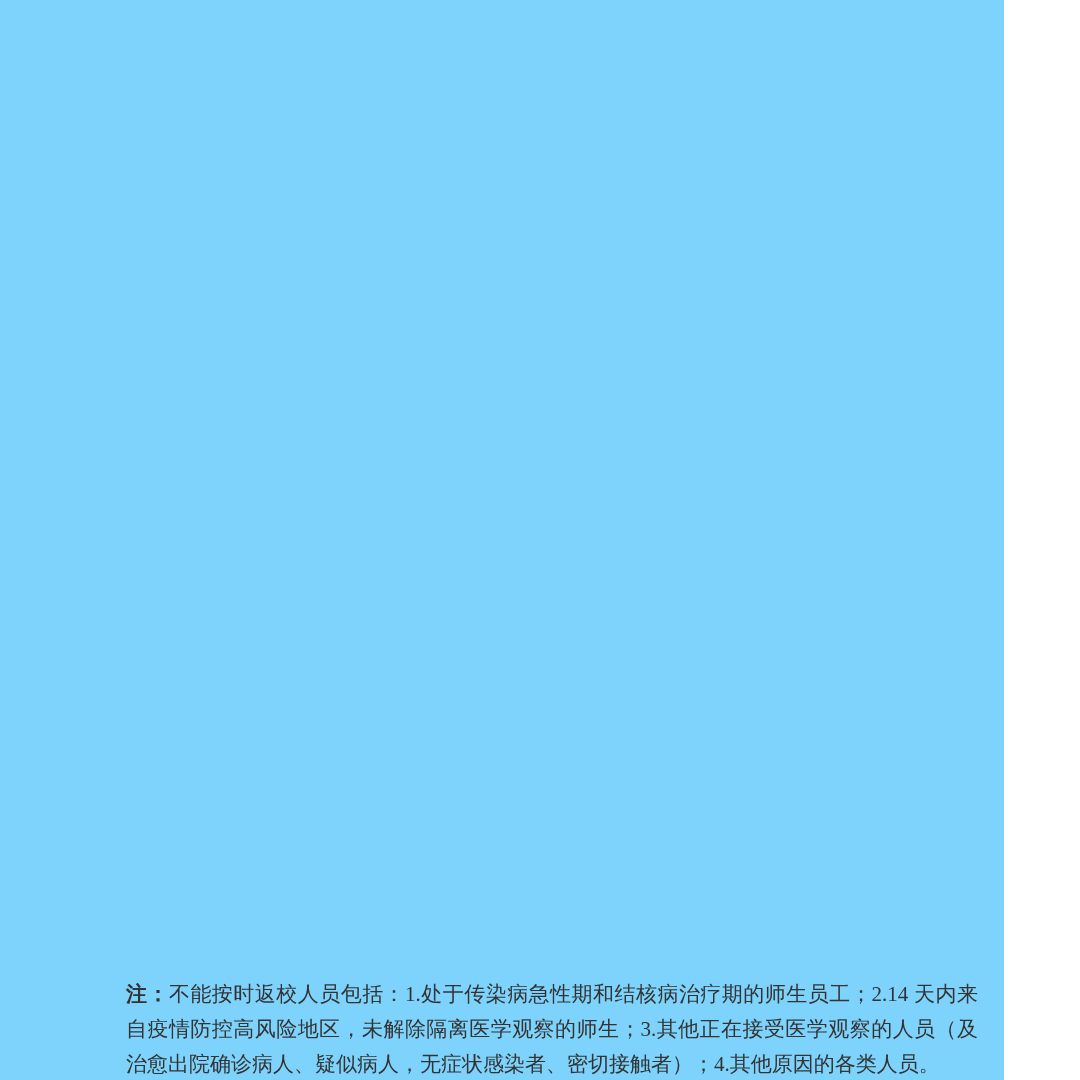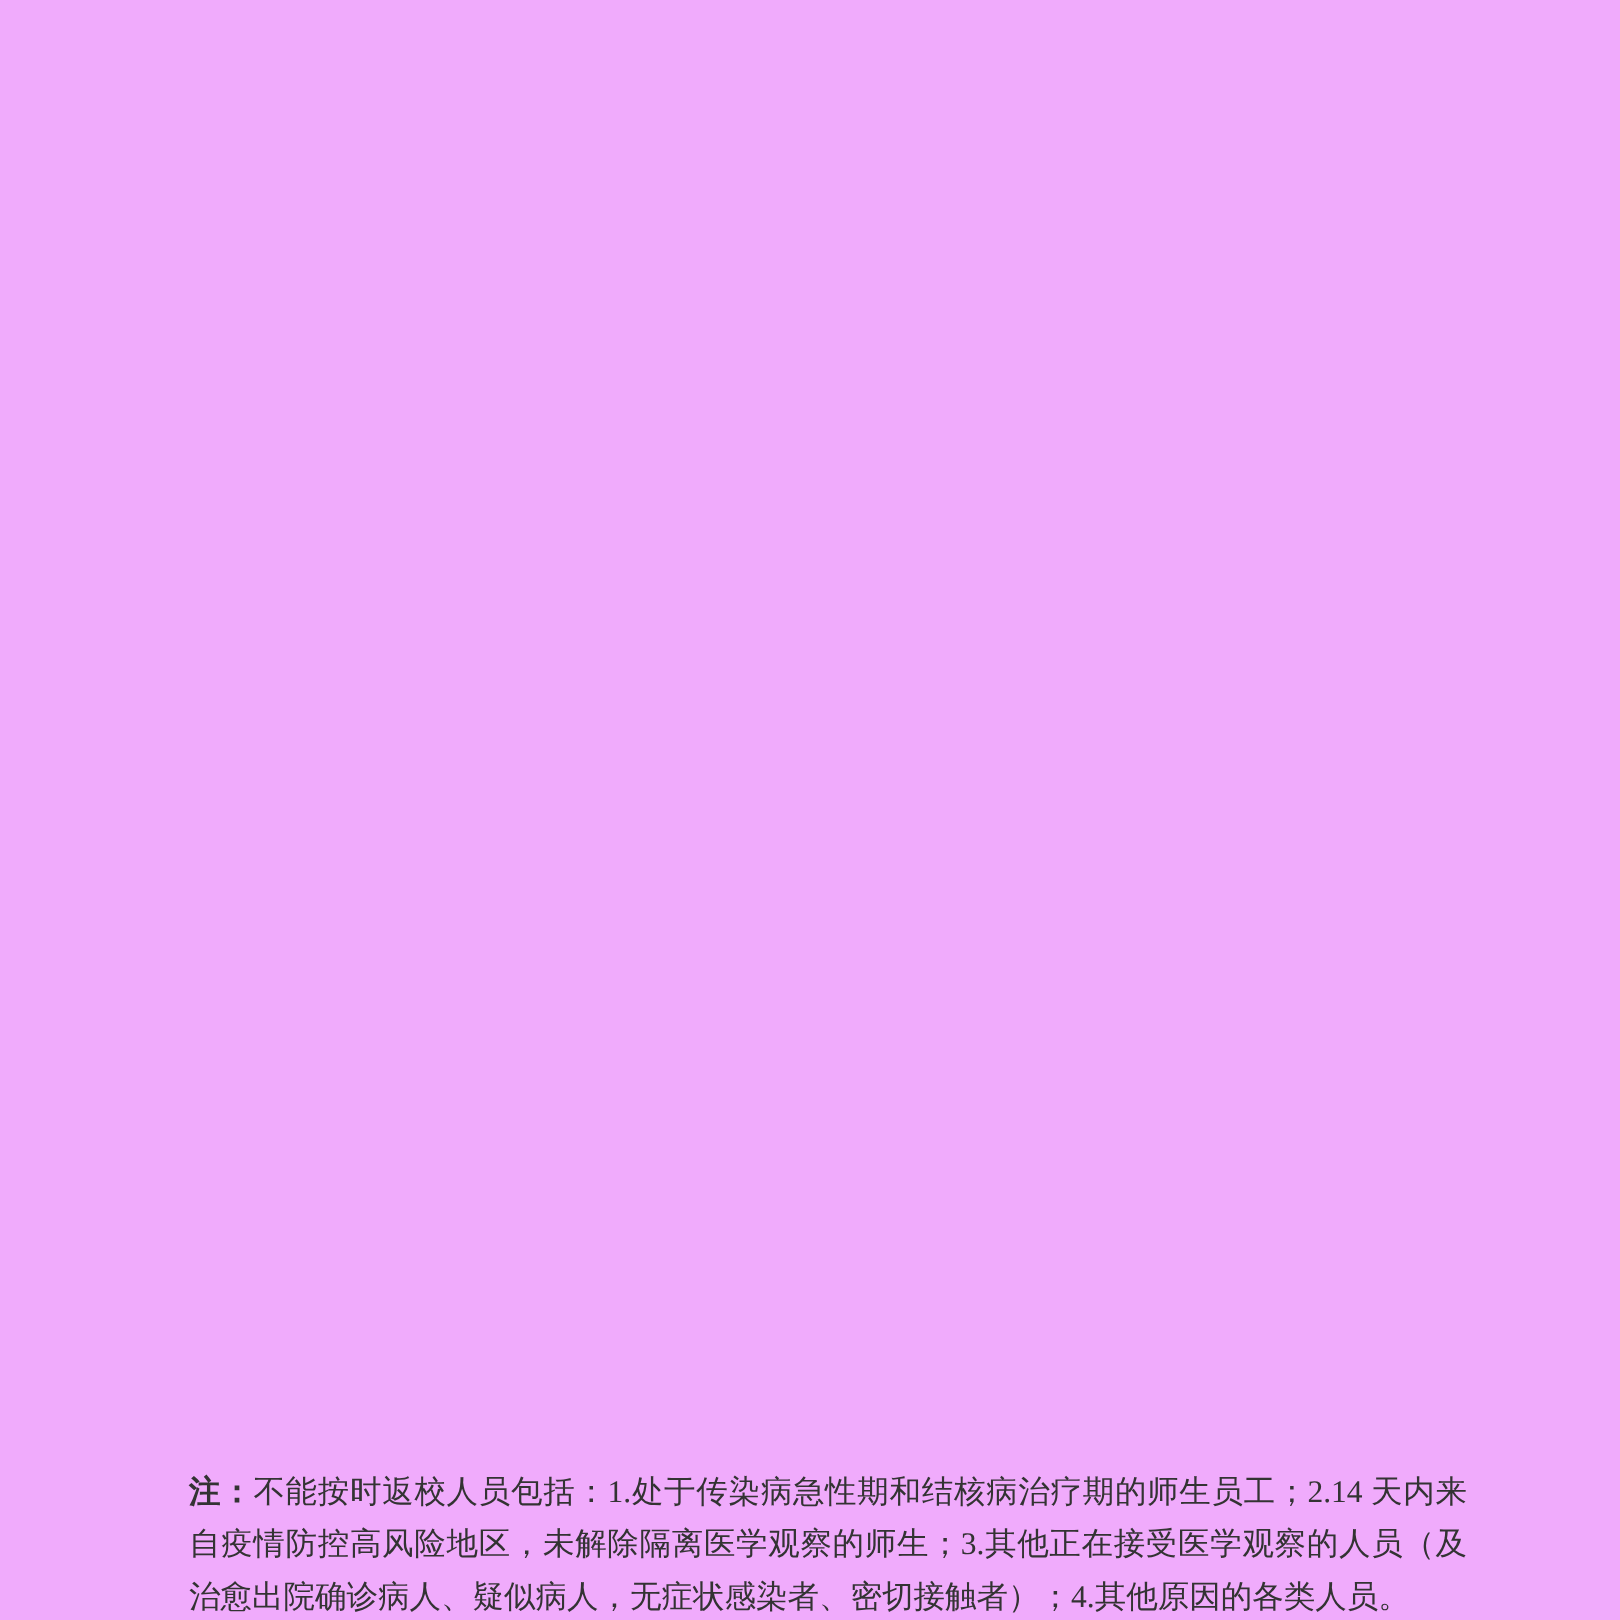--- a/index.html
+++ b/index.html
@@ -5,23 +5,23 @@
   * { box-sizing: border-box; }
   html, body { margin: 0; padding: 0; }
   body {
     width: 1080px; height: 1080px;
     background: #ffffff;
     font-family: "Liberation Serif", "DejaVu Serif", serif;
     color: #383838;
   }
   .page {
     position: relative;
-    width: 1080px; height: 1080px;
+    width: 1004px; height: 1080px;
     overflow: hidden;
-    background: #f0abfc;
+    background: #7dd3fc;
   }
   .table-wrap {
     position: absolute;
     left: 63px; top: 21px;
     width: 948px;
   }
   table.checklist {
     border-collapse: collapse;
     width: 948px;
     table-layout: fixed;

